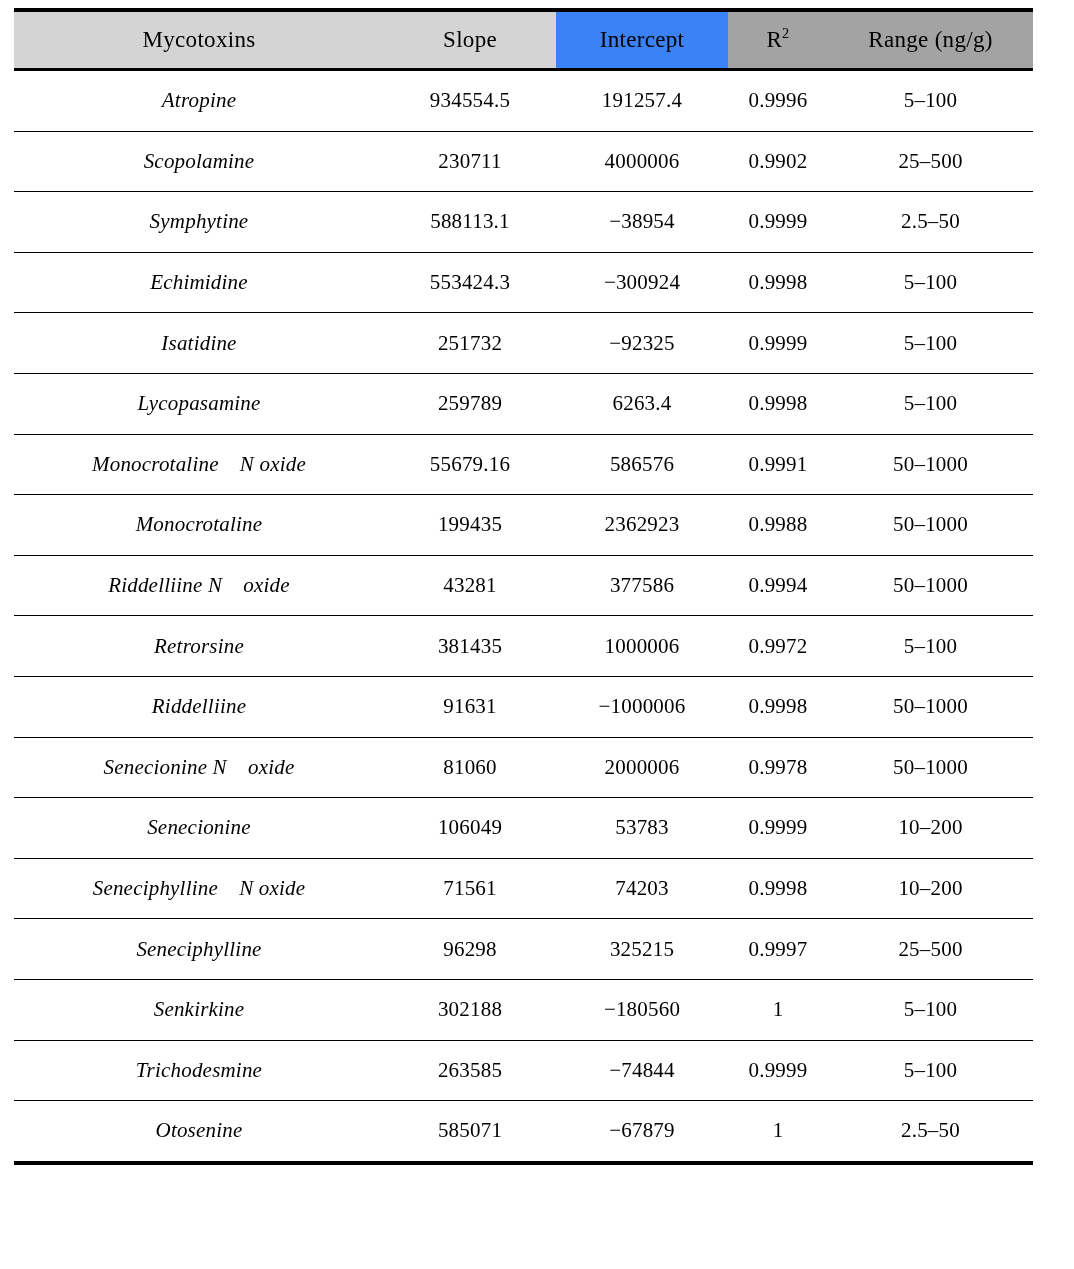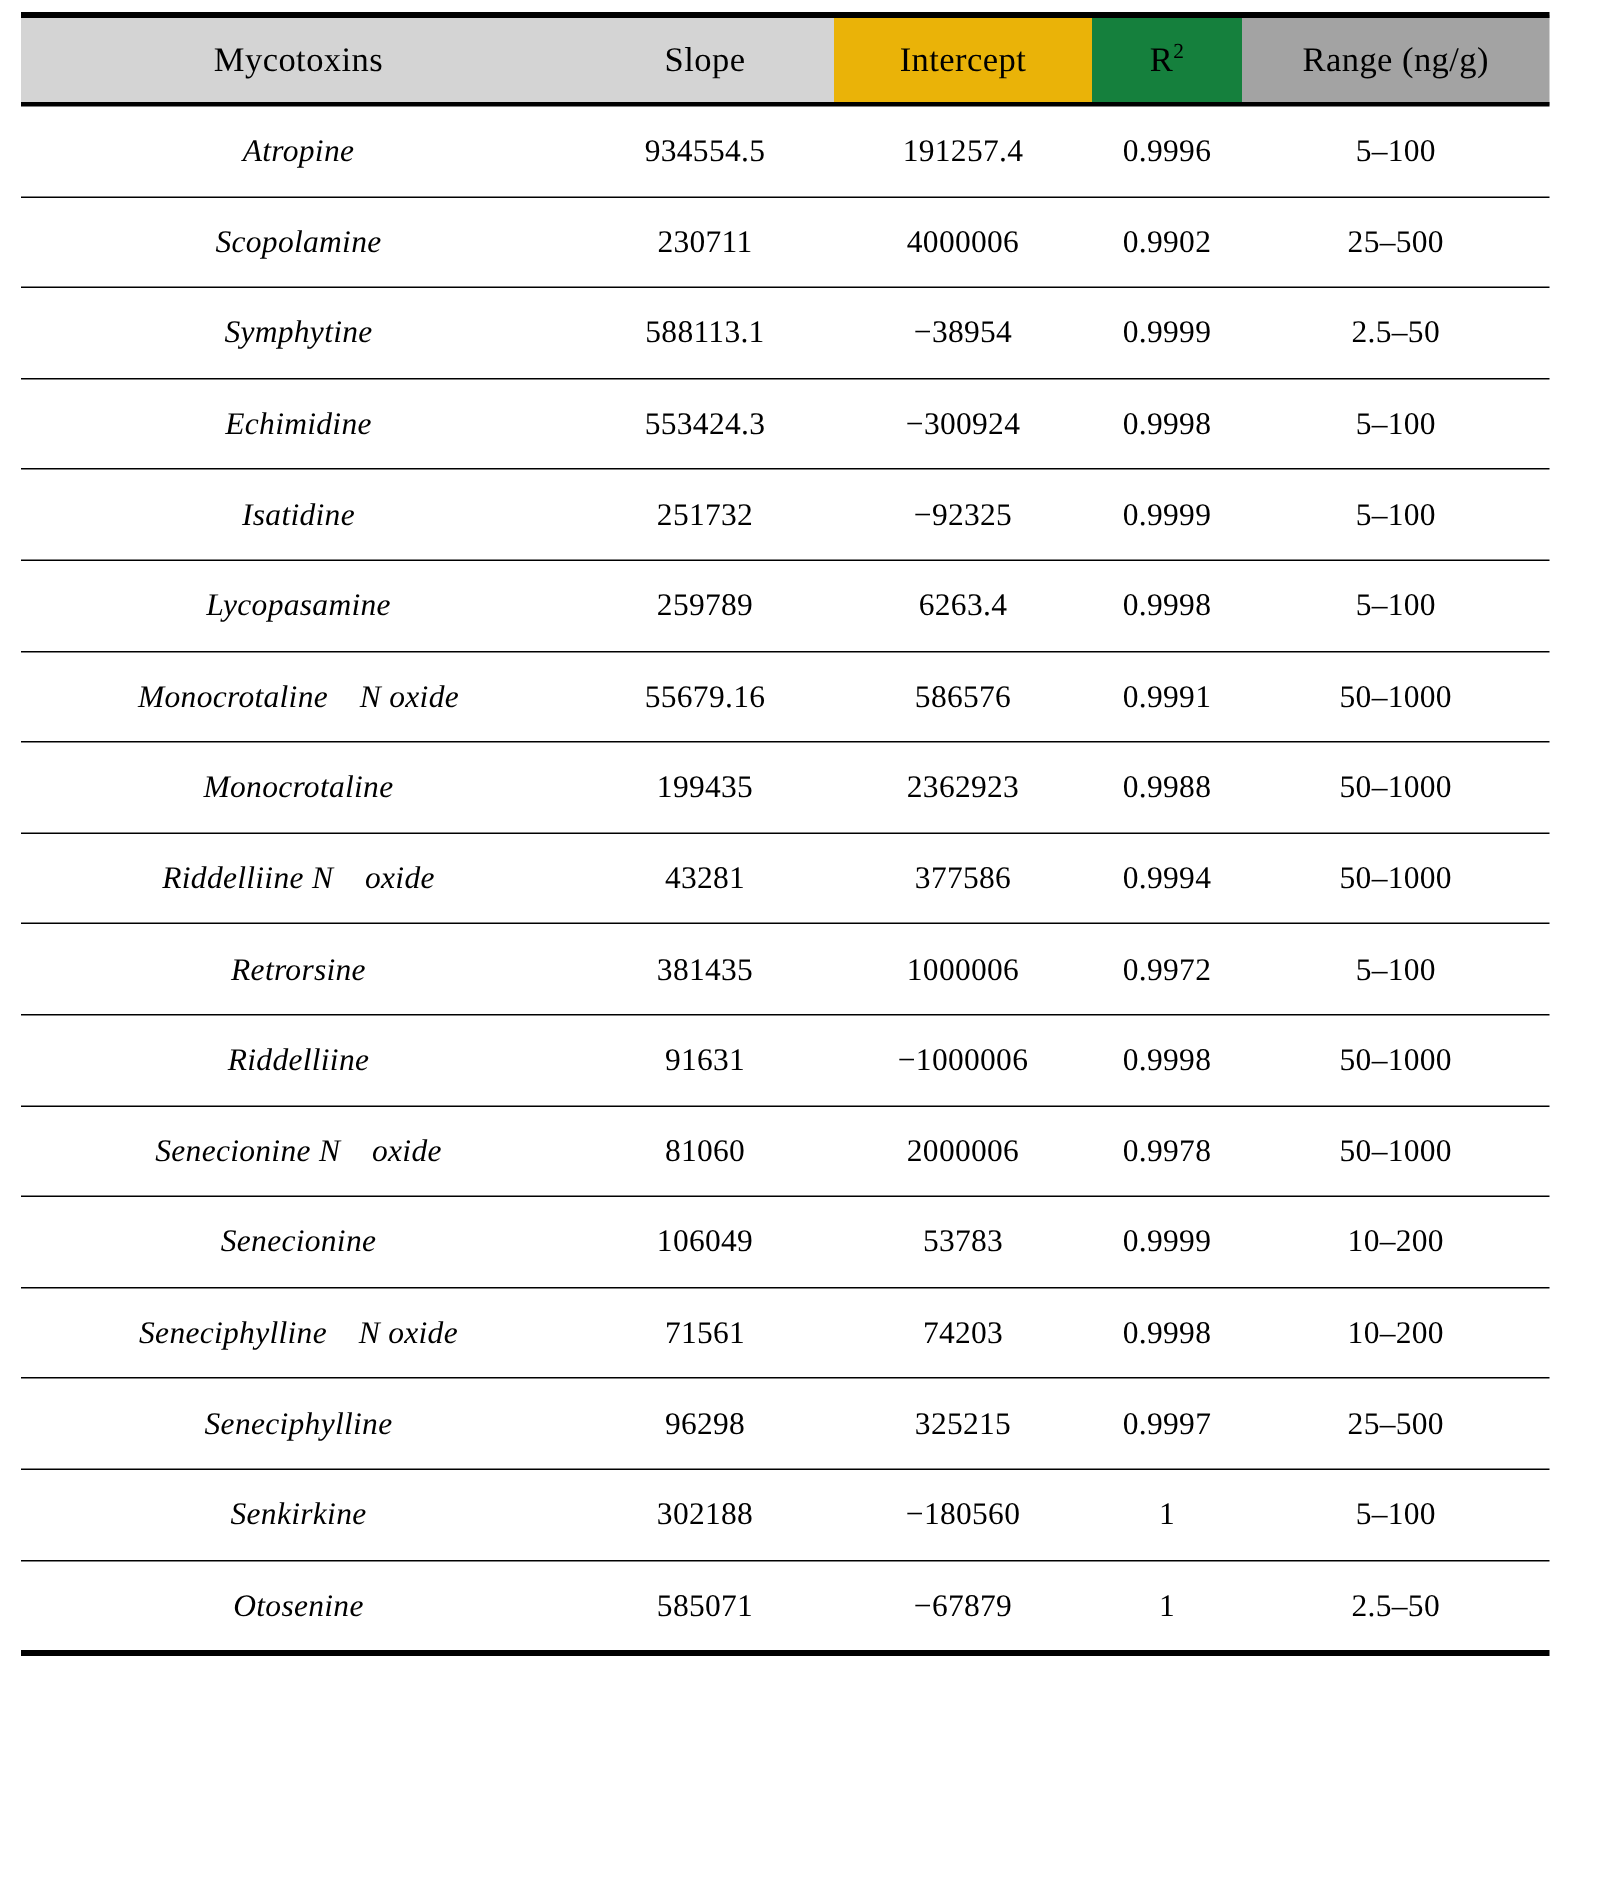--- a/index.html
+++ b/index.html
@@ -95,22 +95,22 @@
         <col class="c-slope">
         <col class="c-intercept">
         <col class="c-r2">
         <col class="c-range">
       </colgroup>
 
       <thead>
         <tr>
           <th style="background: rgb(212, 212, 212);">Mycotoxins</th>
           <th style="background: rgb(212, 212, 212);">Slope</th>
-          <th style="background: #eab308;">Intercept</th>
-          <th class="hdr-r2" style="background: #15803d;"><span>R</span><sup>2</sup></th>
+          <th style="background: #3b82f6;">Intercept</th>
+          <th class="hdr-r2" style="background: #a3a3a3;"><span>R</span><sup>2</sup></th>
           <th style="background: #a3a3a3;">Range (ng/g)</th>
         </tr>
       </thead>
 
       <tbody id="table-body">
           <tr>
             <td class="cell-name">Atropine</td>
             <td class="cell-num">934554.5</td>
             <td class="cell-num">191257.4</td>
             <td class="cell-num">0.9996</td>
@@ -215,20 +215,27 @@
             <td class="cell-num">25–500</td>
           </tr>
           <tr>
             <td class="cell-name">Senkirkine</td>
             <td class="cell-num">302188</td>
             <td class="cell-num">−180560</td>
             <td class="cell-num">1</td>
             <td class="cell-num">5–100</td>
           </tr>
           <tr>
+            <td class="cell-name">Trichodesmine</td>
+            <td class="cell-num">263585</td>
+            <td class="cell-num">−74844</td>
+            <td class="cell-num">0.9999</td>
+            <td class="cell-num">5–100</td>
+          </tr>
+          <tr>
             <td class="cell-name">Otosenine</td>
             <td class="cell-num">585071</td>
             <td class="cell-num">−67879</td>
             <td class="cell-num">1</td>
             <td class="cell-num">2.5–50</td>
           </tr>
         </tbody>
     </table>
 
   </div>

